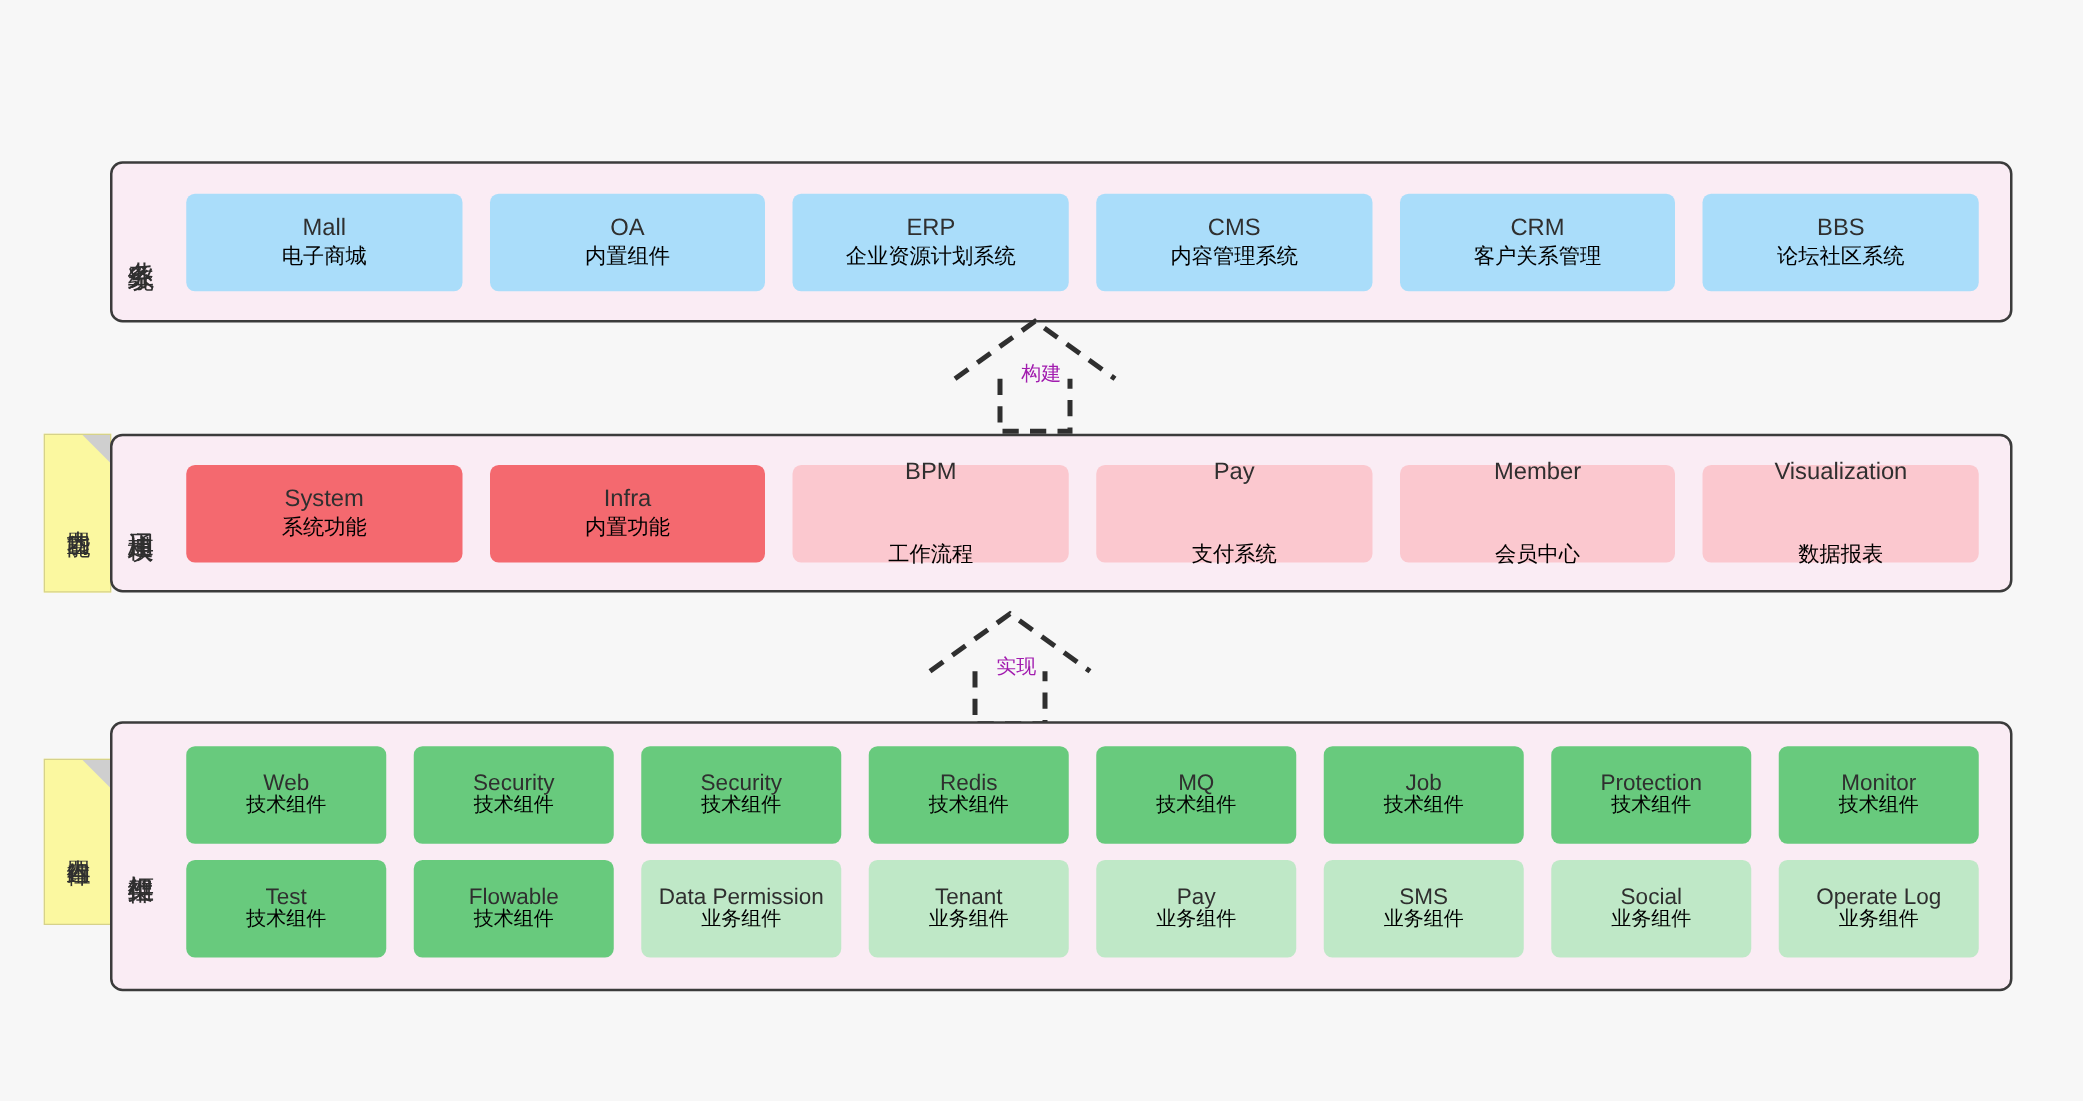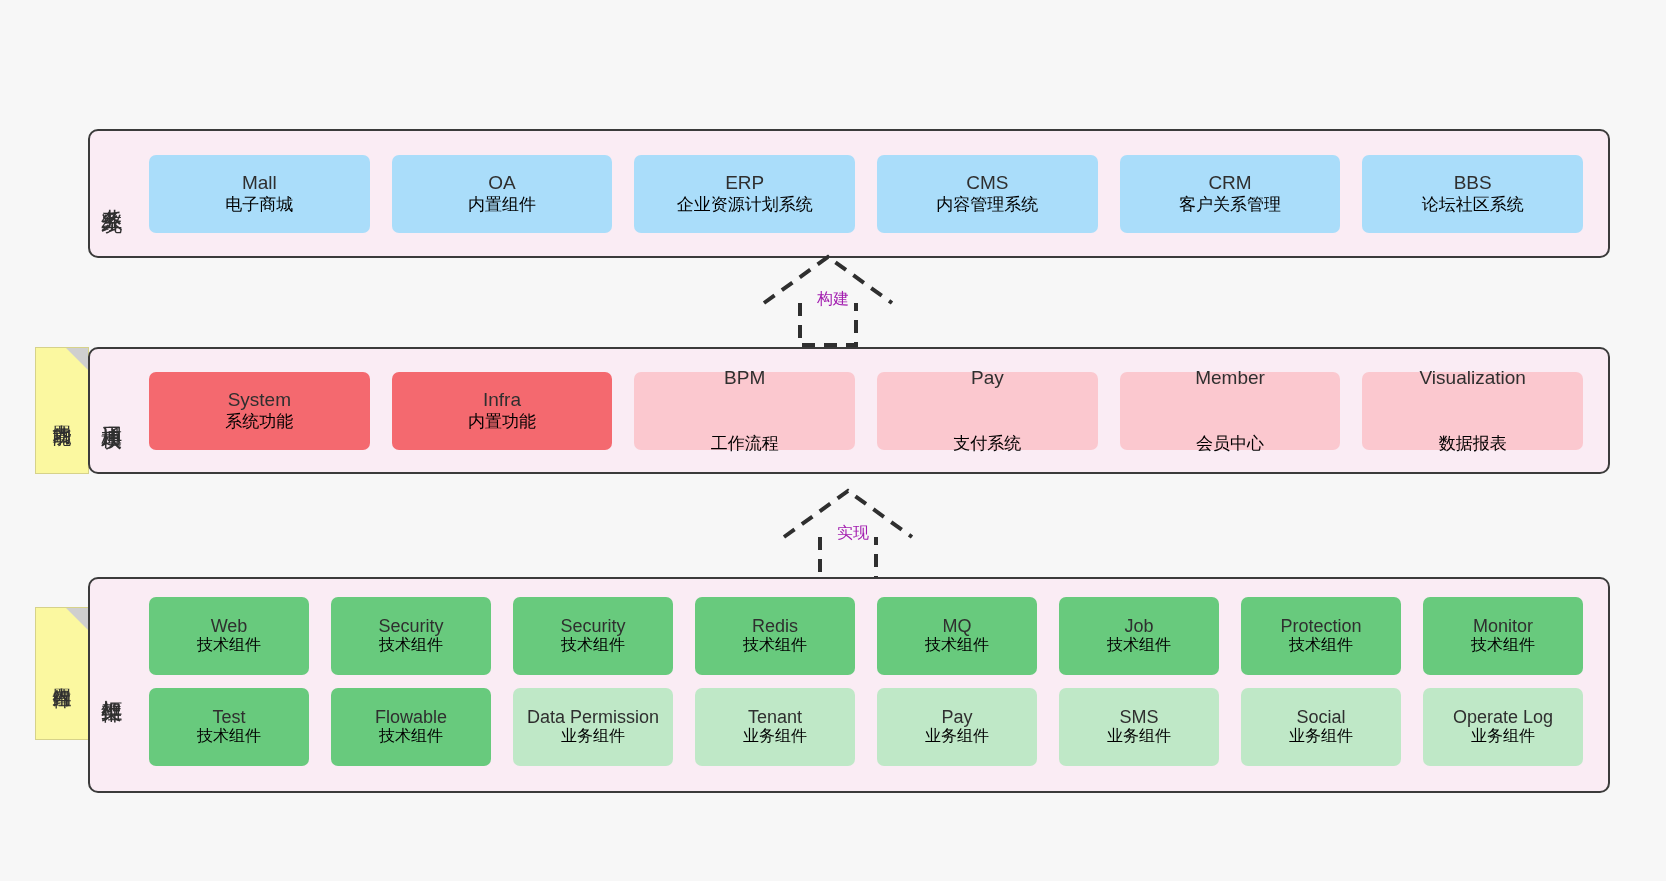--- a/index.html
+++ b/index.html
@@ -139,21 +139,21 @@
   #note-features { left: 35px; top: 347px; width: 54px; height: 127px; }
   #note-components { left: 35px; top: 607px; width: 54px; height: 133px; }
 
   
   .arrow {
     position: absolute;
     width: 160px;
     height: 100px;
   }
   #arrow-build { left: 760px; top: 253px; }
-  #arrow-impl  { left: 780px; top: 487px; }
+  #arrow-impl  { left: 740px; top: 487px; }
 
   .arrow svg { display: block; overflow: visible; }
 
   .arrow-label {
     position: absolute;
     font-size: 16px;
     color: #a21caf;
     background: transparent;
     white-space: nowrap;
   }

